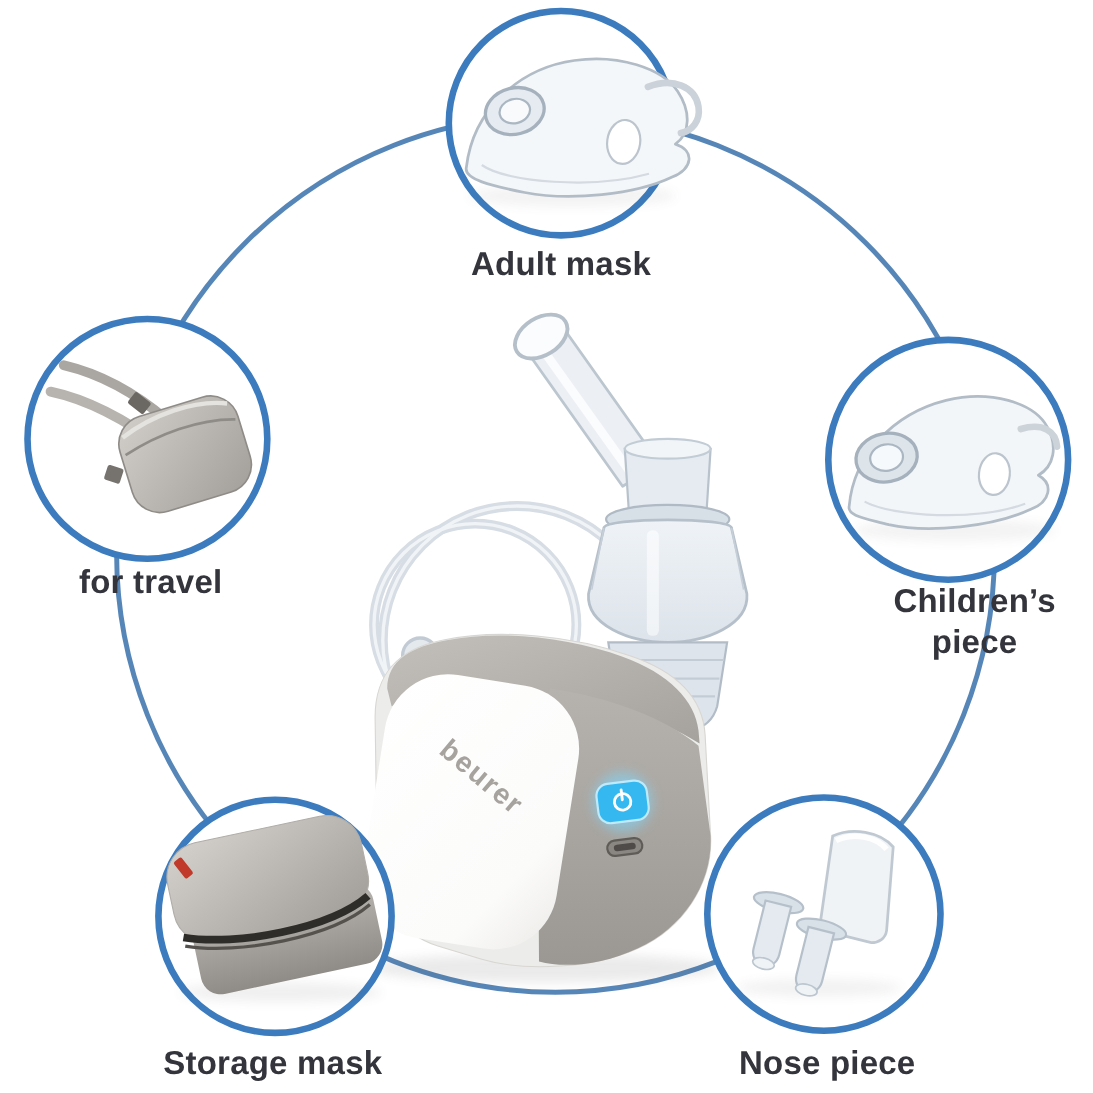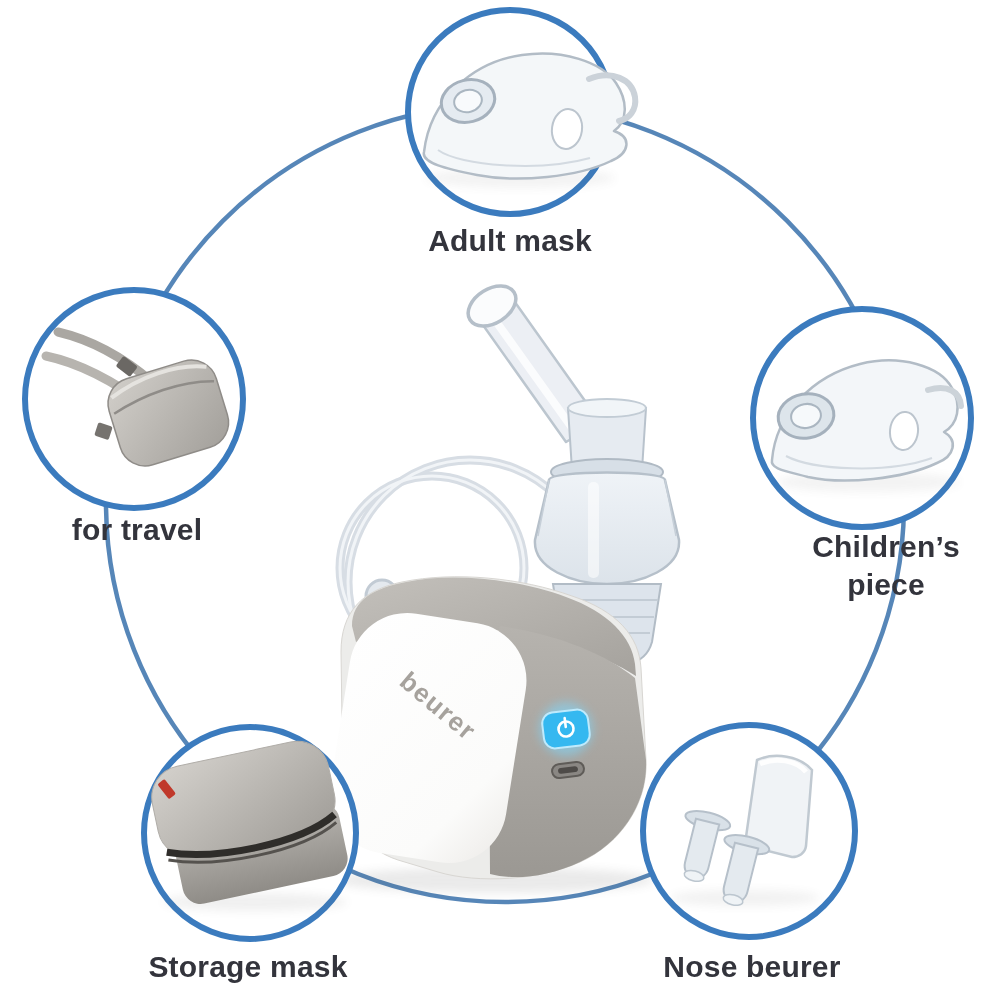--- a/index.html
+++ b/index.html
@@ -205,16 +205,16 @@
 <div class="label" style="left:866px;top:528px;margin-left:20px;">
   <span>Children’s</span>
   <span>piece</span>
 </div>
 
 <div class="label" style="left:248px;top:948px;">
   <span>Storage mask</span>
 </div>
 
 <div class="label" style="left:752px;top:948px;">
-  <span>Nose beurer</span>
+  <span>Nose piece</span>
 </div>
 
 </div>
 
 </body></html>

